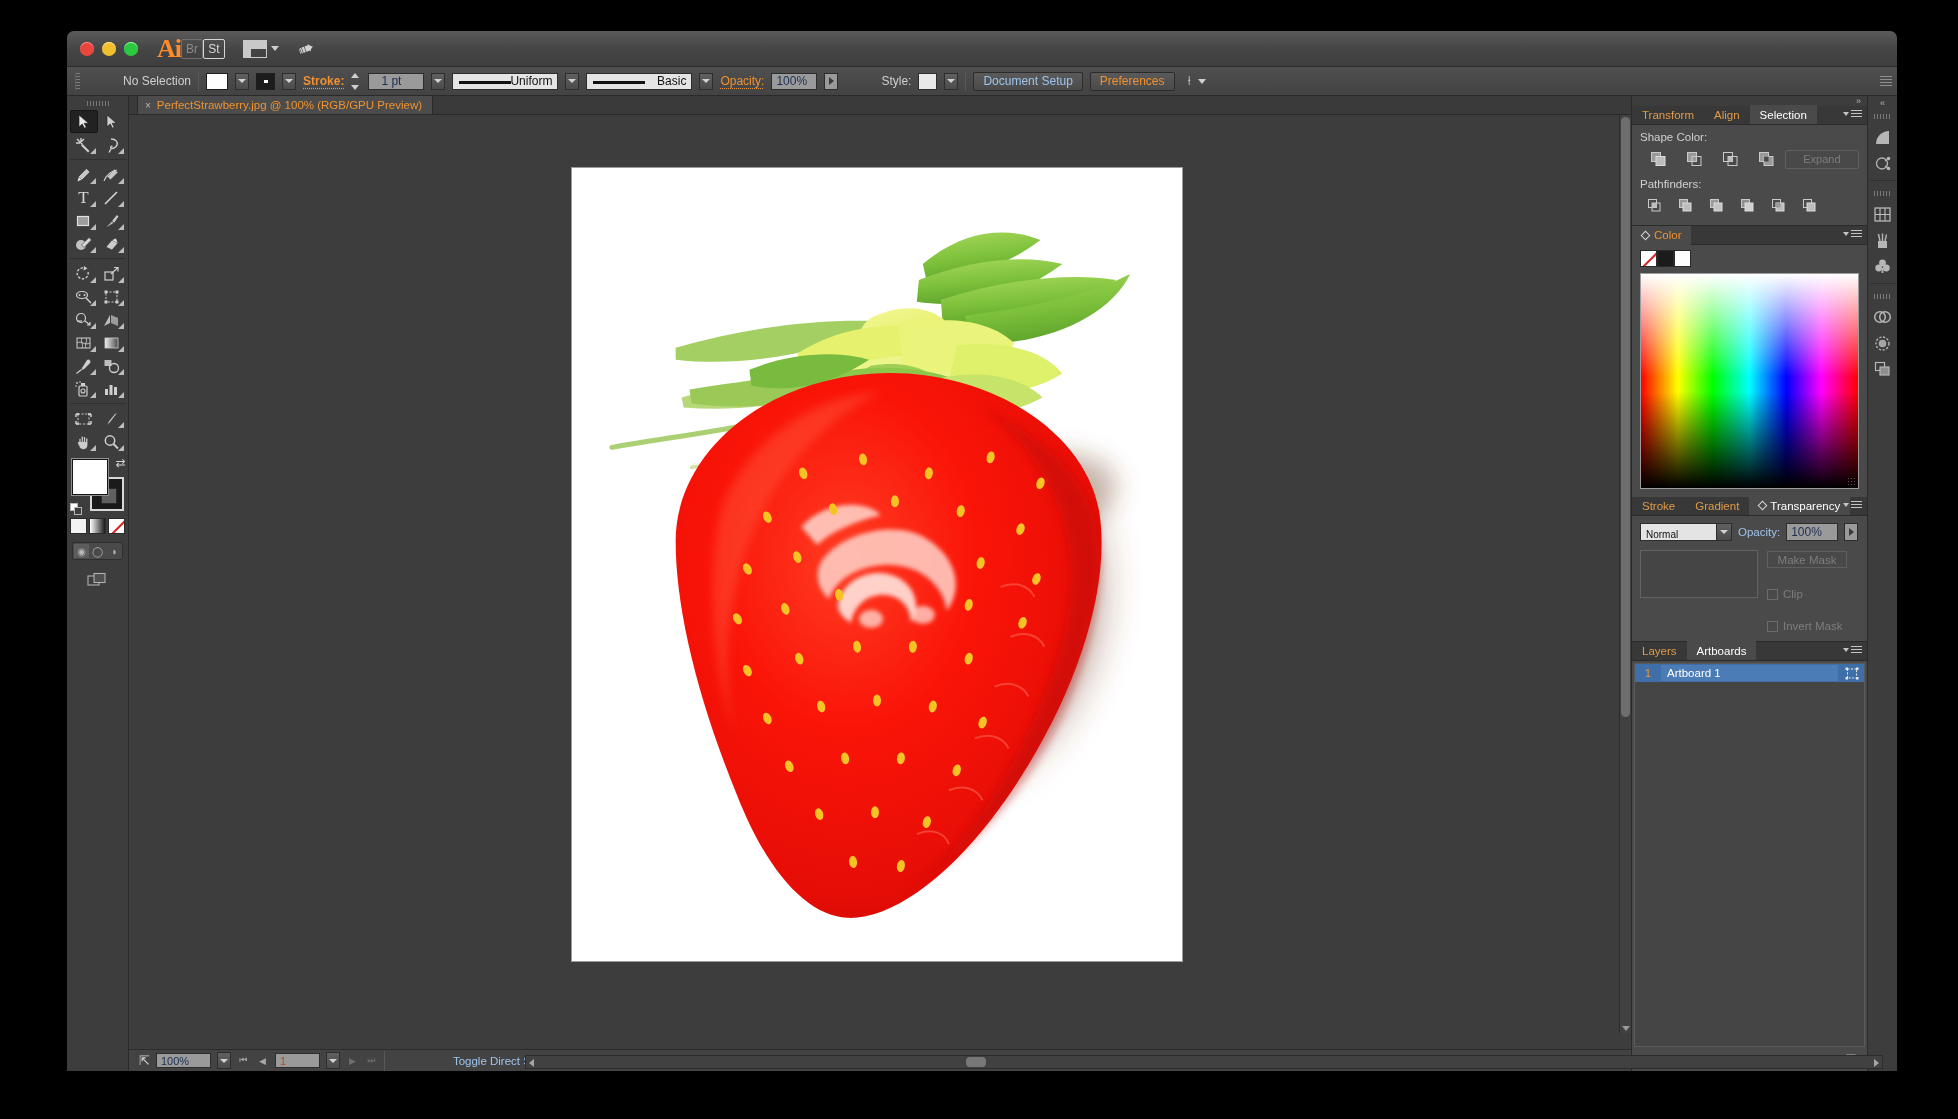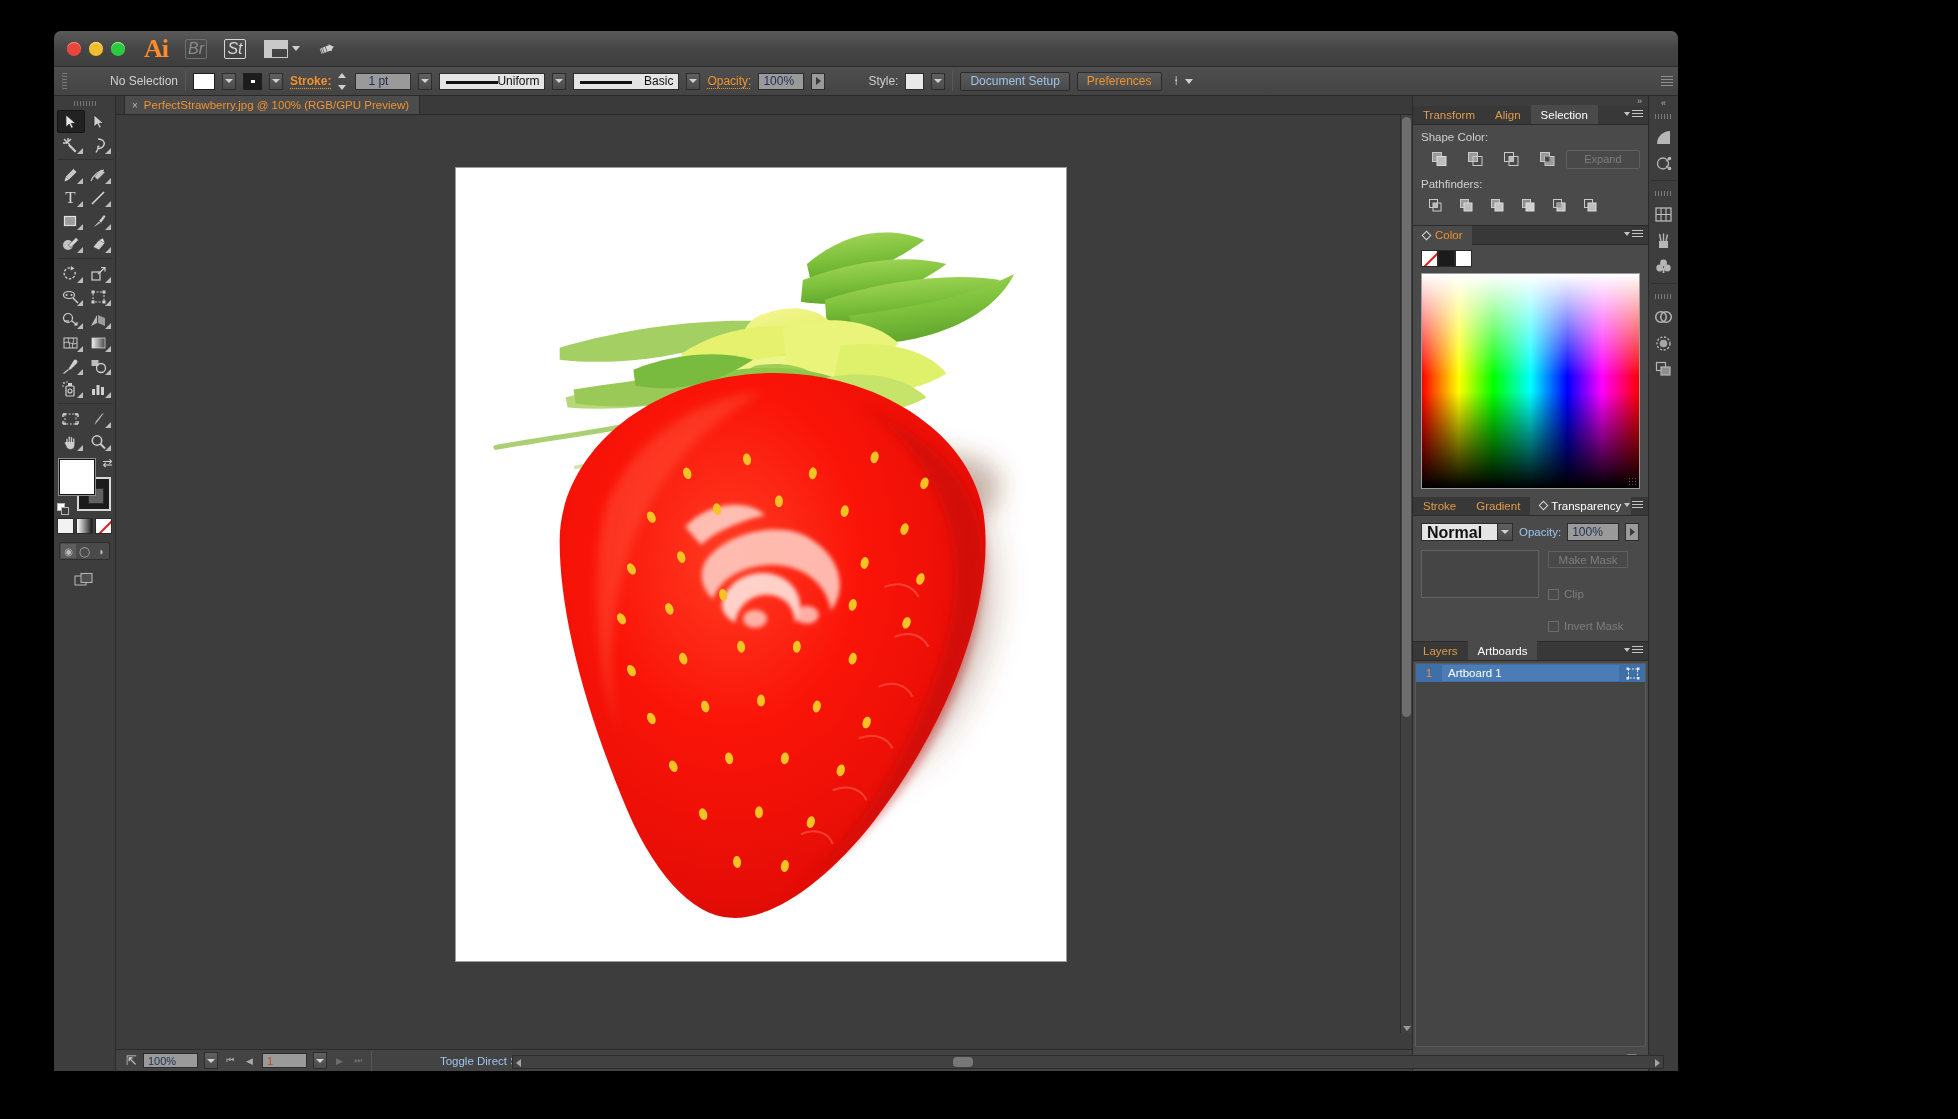--- a/index.html
+++ b/index.html
@@ -3,21 +3,21 @@
 <meta charset="utf-8">
 <style>
   * { box-sizing: border-box; margin:0; padding:0; }
   html,body{ background:#000; }
   body{
     width:1958px; height:1119px; overflow:hidden;
     font-family:"Liberation Sans", sans-serif;
     -webkit-font-smoothing:antialiased;
   }
   .app{
-    position:absolute; left:54px; top:31px; width:1624px; height:1040px;
+    position:absolute; left:67px; top:31px; width:1830px; height:1040px;
     background:#0f172a; border-radius:7px 7px 0 0; overflow:hidden;
     box-shadow:0 0 24px rgba(0,0,0,.8);
   }
 
   
   .titlebar{
     position:relative; height:36px;
     background:linear-gradient(180deg,#5a5a5a 0%,#454545 52%,#3e3e3e 100%);
     border-bottom:1px solid #2b2b2b;
     display:flex; align-items:center;
@@ -25,23 +25,23 @@
   .traffic{ display:flex; gap:8px; margin-left:13px; }
   .dot{ width:14px;height:14px;border-radius:50%; }
   .dot.r{ background:#e8453c; box-shadow:inset 0 1px 0 #ff8d86; }
   .dot.y{ background:#f0bf2e; box-shadow:inset 0 1px 0 #ffe489; }
   .dot.g{ background:#2bc93f; box-shadow:inset 0 1px 0 #90f59c; }
   .ai-logo{
     margin-left:19px; color:#ff8b2b; font-size:26px; font-weight:bold;
     letter-spacing:-1px; line-height:1; font-family:"Liberation Serif", serif;
   }
   .sq-btn{
-    margin-left:17px; width:22px;height:20px; border:1px solid #6f6f6f;
-    border-radius:2px; color:#8a8a8a; font-size:16px; display:flex;
-    align-items:center; justify-content:center; background:transparent;font-style:italic;
+    width:22px;height:20px; border:1px solid #6f6f6f;
+    border-radius:2px; color:#8a8a8a; font-size:12px; display:flex;
+    align-items:center; justify-content:center; background:transparent;
   }
   .sq-btn.st{ border-color:#d5d5d5; color:#d9d9d9; }
   .arr-dock{ margin-left:18px; display:flex; align-items:center; gap:4px; }
   .dockbox{ width:24px;height:18px;border:1px solid #c9c9c9; display:flex; }
   .dockbox i{ display:block; border-right:1px solid #c9c9c9; }
   .dockbox i:nth-child(1){ width:9px; background:#c9c9c9; }
   .dockbox i:nth-child(2){ width:100%; border-right:0;
       background:linear-gradient(180deg,#c9c9c9 0 50%, transparent 50% 100%); }
   .caret{ width:0;height:0;border-left:4px solid transparent;border-right:4px solid transparent;border-top:5px solid #cfcfcf; }
   .rocket{ margin-left:19px; color:#d3d3d3; font-size:19px; transform:rotate(-20deg); }
@@ -241,21 +241,21 @@
   .spectrum .wht{ position:absolute; inset:0;
      background:linear-gradient(180deg,#ffffff 0%, rgba(255,255,255,0) 48%); }
   .spectrum .blk{ position:absolute; inset:0;
      background:linear-gradient(180deg, rgba(0,0,0,0) 55%, #000 100%); }
   .spectrum .corner{ position:absolute; right:1px; bottom:1px; width:10px;height:10px;
      background:radial-gradient(circle, #555 40%, transparent 41%) 0 0/3px 3px; }
 
   .tp-body{ background:#4a4a4a; padding:7px 8px 9px; border-bottom:1px solid #2b2b2b; }
   .tp-row{ display:flex; align-items:center; gap:6px; }
   .blendsel{ width:92px;height:18px;background:#e4e4e4;border:1px solid #2d2d2d;
-     font-size:16px;color:#111;display:flex;align-items:flex-start;padding-left:5px;position:relative;font-weight:bold; }
+     font-size:10px;color:#111;display:flex;align-items:flex-end;padding-left:5px;position:relative; }
   .blendsel .tb{ position:absolute; right:0;top:0;width:15px;height:100%;
      background:linear-gradient(180deg,#606060,#4b4b4b);border-left:1px solid #2d2d2d;
      display:flex;align-items:center;justify-content:center; }
   .blendsel .tb:after{ content:''; width:0;height:0;border-left:4px solid transparent;
      border-right:4px solid transparent;border-top:4px solid #d2d2d2; }
   .tp-lbl{ color:#9fc4ec; font-size:11.5px; }
   .tp-sub{ display:flex; margin-top:9px; gap:9px; }
   .maskbox{ width:118px;height:48px;background:#454545;border:1px solid #636363; }
   .mask-col{ display:flex;flex-direction:column; gap:4px; padding-top:1px; }
   .makemask{ width:80px;height:17px;border:1px solid #5f5f5f;background:#494949;

